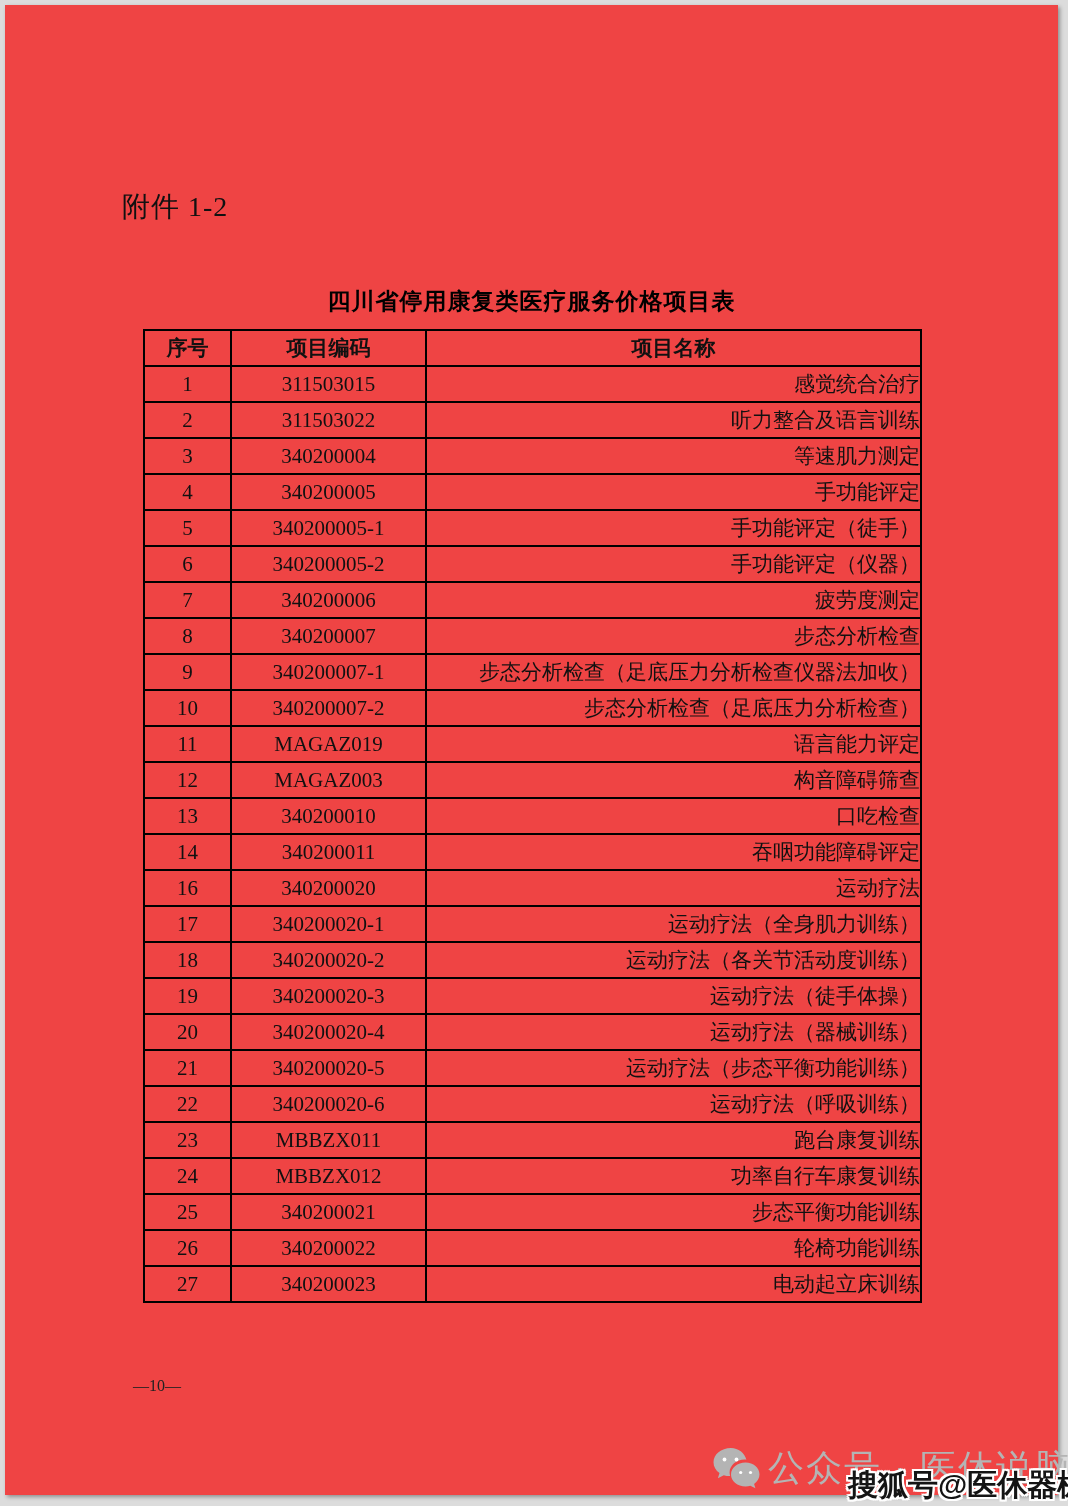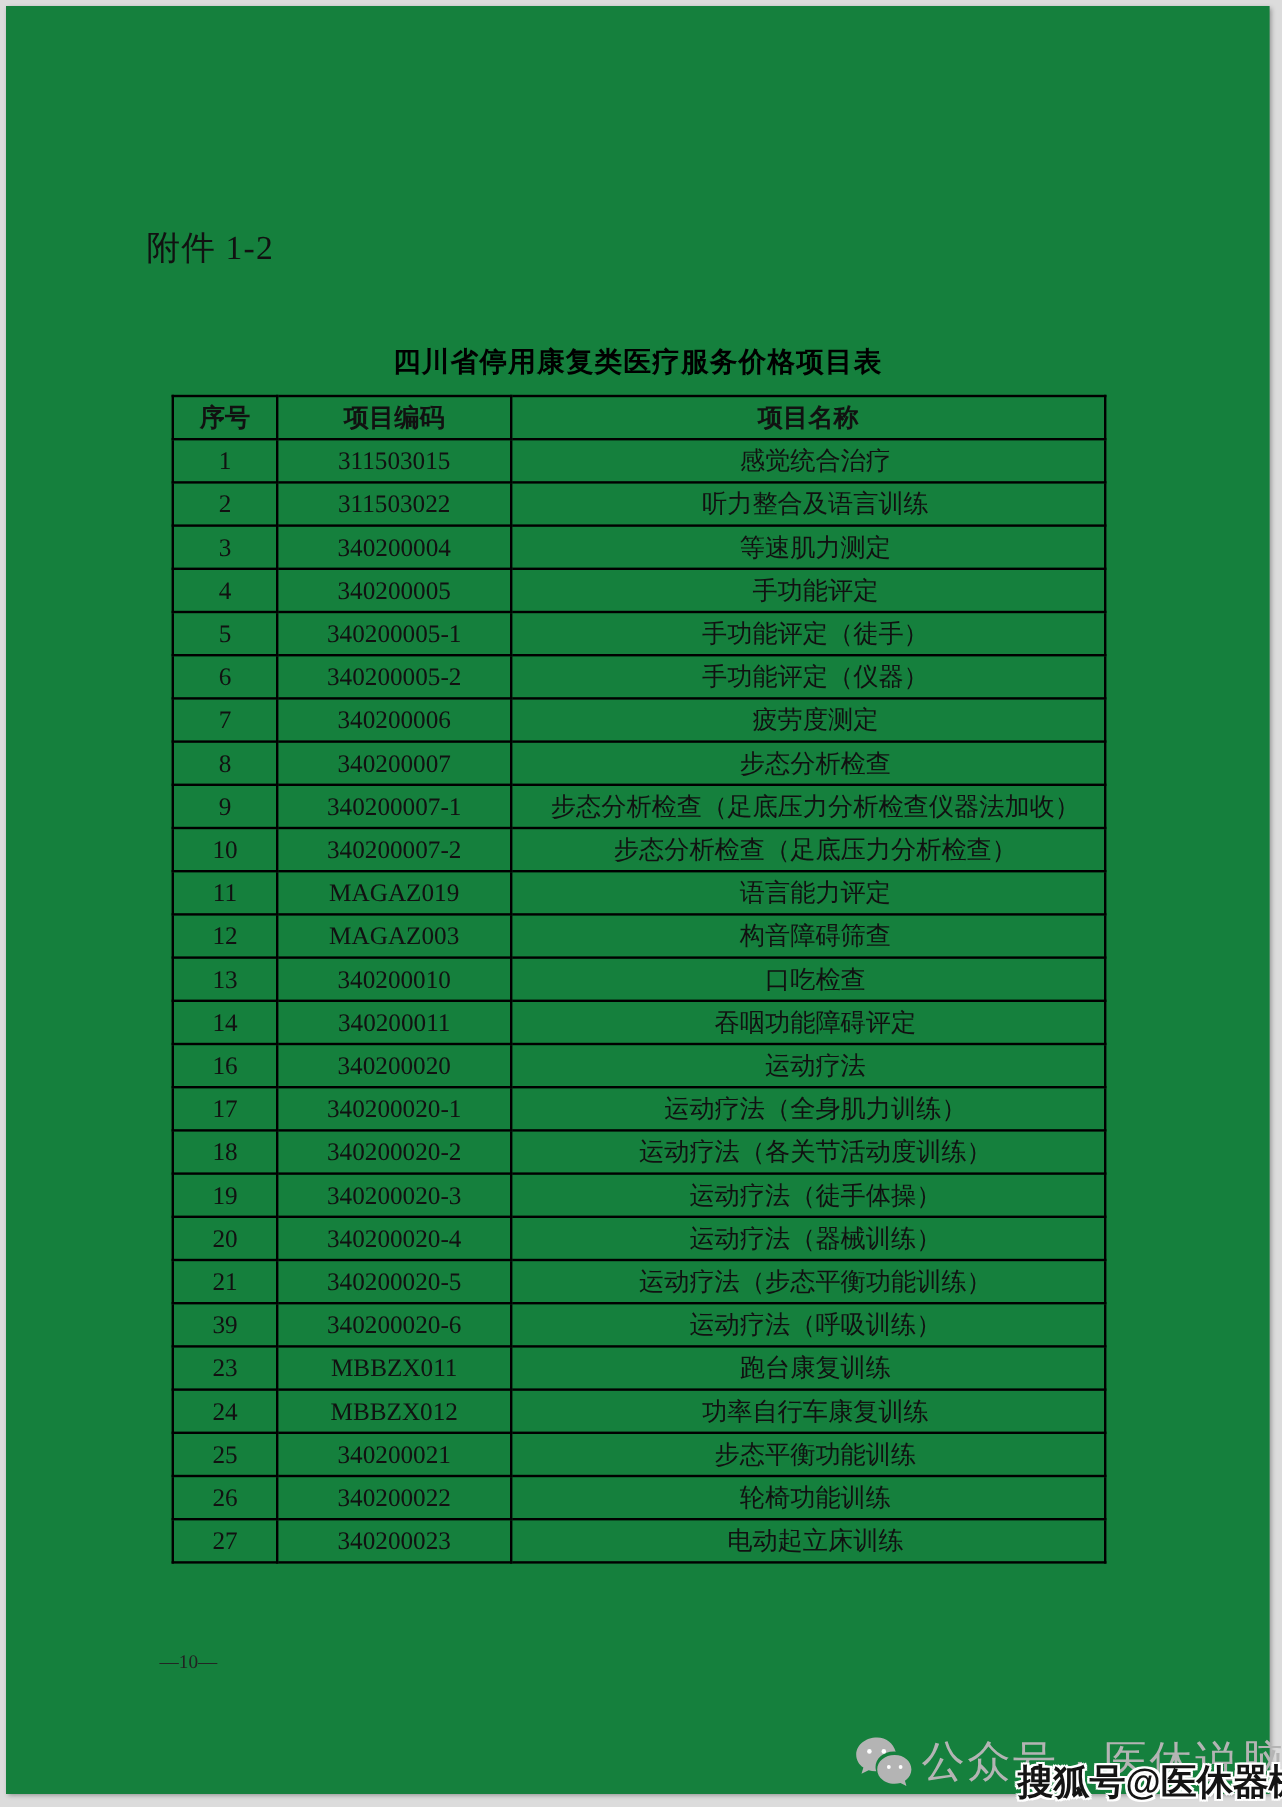--- a/index.html
+++ b/index.html
@@ -6,21 +6,21 @@
   html, body {
     width: 1068px; height: 1506px;
     background: #dcdcdc;
     font-family: "Liberation Serif", "DejaVu Serif", serif;
     overflow: hidden;
   }
   .page {
     position: absolute;
     left: 5px; top: 5px;
     width: 1053px; height: 1490px;
-    background: #15803d;
+    background: #ef4444;
     box-shadow: 2px 2px 4px rgba(0,0,0,0.35);
   }
   .attachment-label {
     position: absolute;
     left: 117px; top: 183px;
     font-size: 28px;
     color: #111;
     letter-spacing: 1px;
   }
   .doc-title {
@@ -47,21 +47,21 @@
     color: #111;
     vertical-align: middle;
     white-space: nowrap;
     overflow: hidden;
   }
   table.price-table th {
     font-family: "Liberation Sans", "DejaVu Sans", sans-serif;
     font-weight: bold;
   }
   td.col-index, td.col-code { text-align: center; }
-  td.col-name { text-align: center; padding-left: 12px; }
+  td.col-name { text-align: right; padding-left: 12px; }
   col.c-index { width: 87px; }
   col.c-code  { width: 195px; }
   col.c-name  { width: 495px; }
   .page-number {
     position: absolute;
     left: 128px; top: 1372px;
     font-size: 16px;
     color: #222;
   }
   .footer-watermark {
@@ -215,21 +215,21 @@
           <td class="col-index">20</td>
           <td class="col-code">340200020-4</td>
           <td class="col-name">运动疗法（器械训练）</td>
         </tr>
         <tr>
           <td class="col-index">21</td>
           <td class="col-code">340200020-5</td>
           <td class="col-name">运动疗法（步态平衡功能训练）</td>
         </tr>
         <tr>
-          <td class="col-index">39</td>
+          <td class="col-index">22</td>
           <td class="col-code">340200020-6</td>
           <td class="col-name">运动疗法（呼吸训练）</td>
         </tr>
         <tr>
           <td class="col-index">23</td>
           <td class="col-code">MBBZX011</td>
           <td class="col-name">跑台康复训练</td>
         </tr>
         <tr>
           <td class="col-index">24</td>

